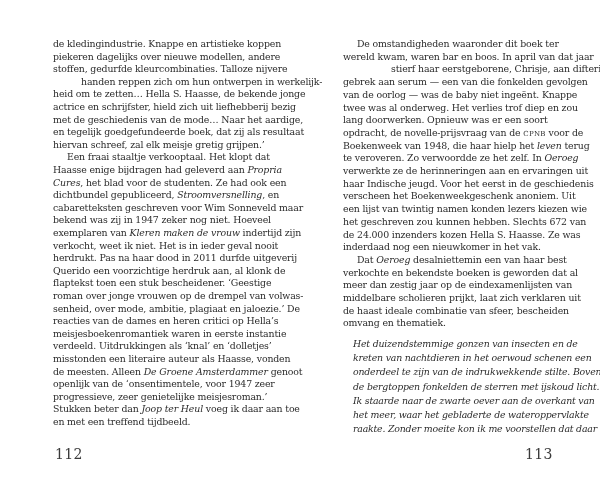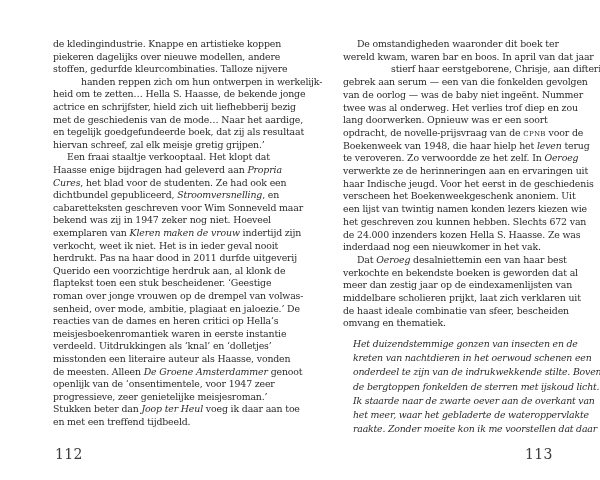--- a/index.html
+++ b/index.html
@@ -92,21 +92,21 @@
         <div class="line" style="top: 415px;"><span>en met een treffend tijdbeeld.</span></div>
       </div>
     <div class="folio">112</div>
   </div>
   <div class="page page-right">
     <div class="body-text" id="right-body">
         <div class="line indent" style="top: 37px;"><span>De omstandigheden waaronder dit boek ter</span></div>
         <div class="line" style="top: 49.7px;"><span>wereld kwam, waren bar en boos. In april van dat jaar</span></div>
         <div class="line" style="top: 62.4px; margin-left: 48px;"><span>stierf haar eerstgeborene, Chrisje, aan difterie. Bij</span></div>
         <div class="line" style="top: 75.1px;"><span>gebrek aan serum — een van die fonkelden gevolgen</span></div>
-        <div class="line" style="top: 87.8px;"><span>van de oorlog — was de baby niet ingeënt. Nummer</span></div>
+        <div class="line" style="top: 87.8px;"><span>van de oorlog — was de baby niet ingeënt. Knappe</span></div>
         <div class="line" style="top: 100.5px;"><span>twee was al onderweg. Het verlies trof diep en zou</span></div>
         <div class="line" style="top: 113.2px;"><span>lang doorwerken. Opnieuw was er een soort</span></div>
         <div class="line" style="top: 125.9px;"><span>opdracht, de novelle-prijsvraag van de </span><span class="sc">cpnb</span><span> voor de</span></div>
         <div class="line" style="top: 138.6px;"><span>Boekenweek van 1948, die haar hielp het </span><span class="it">leven</span><span> terug</span></div>
         <div class="line" style="top: 151.3px;"><span>te veroveren. Zo verwoordde ze het zelf. In </span><span class="it">Oeroeg</span></div>
         <div class="line" style="top: 164px;"><span>verwerkte ze de herinneringen aan en ervaringen uit</span></div>
         <div class="line" style="top: 176.7px;"><span>haar Indische jeugd. Voor het eerst in de geschiedenis</span></div>
         <div class="line" style="top: 189.4px;"><span>verscheen het Boekenweekgeschenk anoniem. Uit</span></div>
         <div class="line" style="top: 202.1px;"><span>een lijst van twintig namen konden lezers kiezen wie</span></div>
         <div class="line" style="top: 214.8px;"><span>het geschreven zou kunnen hebben. Slechts 672 van</span></div>

